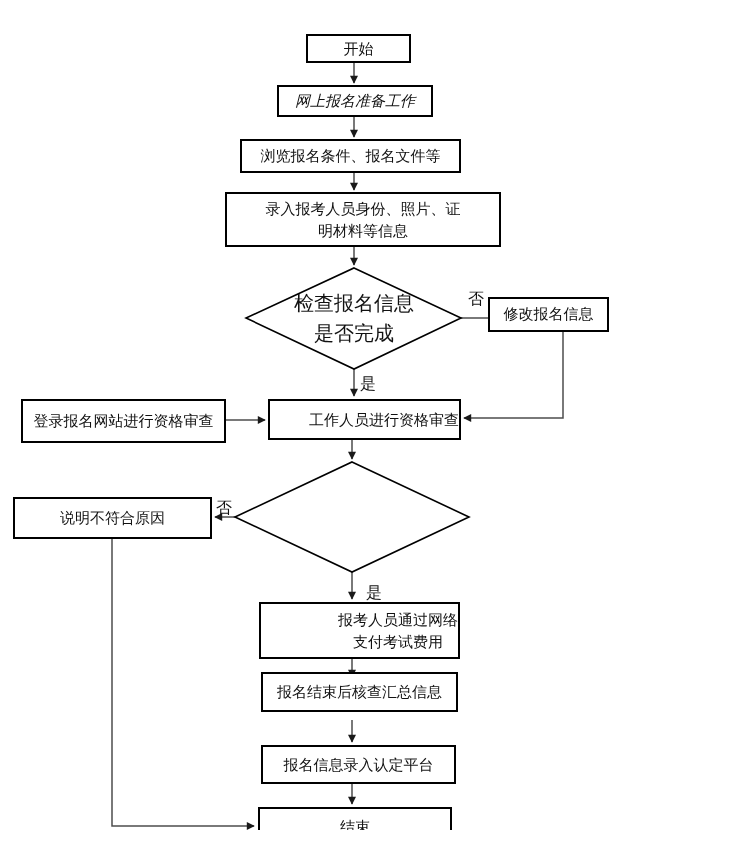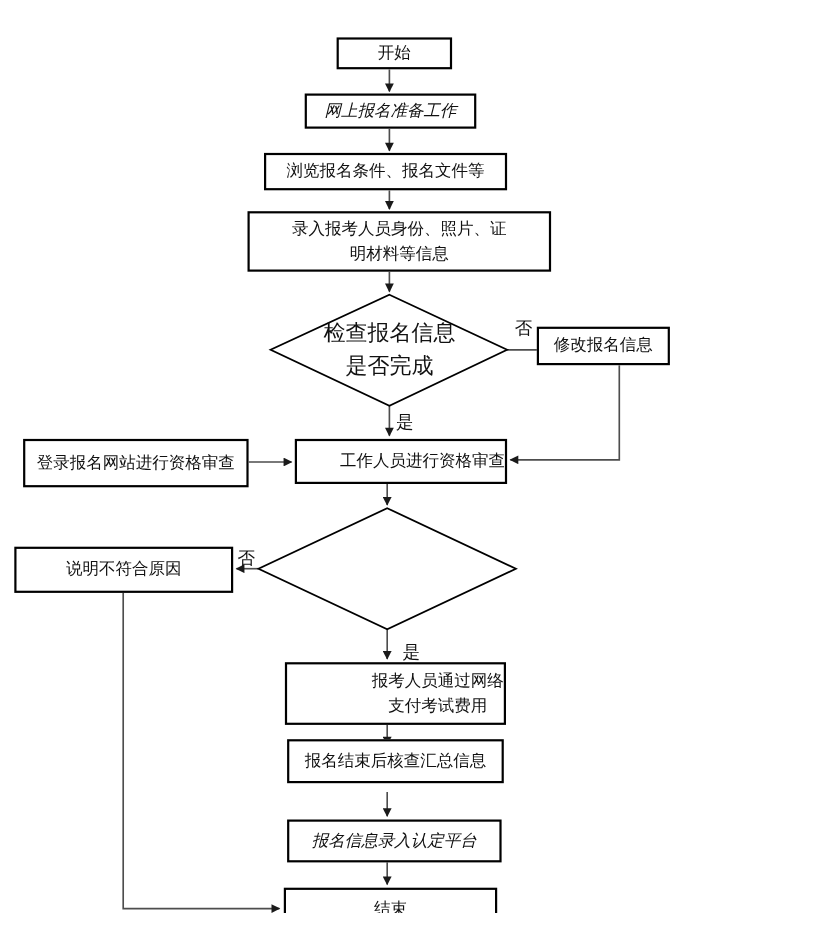--- a/index.html
+++ b/index.html
@@ -96,21 +96,21 @@
   <div class="node" style="left:240px; top:139px; width:221px; height:34px;"><span>浏览报名条件、报名文件等</span></div>
   <div class="node" style="left:225px; top:192px; width:276px; height:55px;"><span>录入报考人员身份、照片、证
 明材料等信息</span></div>
   <div class="node" style="left:488px; top:297px; width:121px; height:35px;font-family:Liberation Serif, serif;"><span>修改报名信息</span></div>
   <div class="node" style="left:21px;  top:399px; width:205px; height:44px;"><span>登录报名网站进行资格审查</span></div>
   <div class="node" style="left:268px; top:399px; width:193px; height:41px;justify-content:flex-end;"><span>工作人员进行资格审查</span></div>
   <div class="node" style="left:13px;  top:497px; width:199px; height:42px;"><span>说明不符合原因</span></div>
   <div class="node" style="left:259px; top:602px; width:201px; height:57px;justify-content:flex-end;"><span>报考人员通过网络
 支付考试费用</span></div>
   <div class="node" style="left:261px; top:672px; width:197px; height:40px;"><span>报名结束后核查汇总信息</span></div>
-  <div class="node" style="left:261px; top:745px; width:195px; height:39px;font-style:italic;"><span>报名信息录入认定平台</span></div>
+  <div class="node" style="left:261px; top:745px; width:195px; height:39px;"><span>报名信息录入认定平台</span></div>
   <div class="node" style="left:258px; top:807px; width:194px; height:40px;"><span>结束</span></div>
 
   <div class="dtext" style="left:273px; top:292px; width:162px; height:52px;">检查报名信息
 是否完成</div>
 
   <div class="elabel" style="left:468px; top:289px;">否</div>
   <div class="elabel" style="left:360px; top:374px;">是</div>
   <div class="elabel" style="left:216px; top:498px;">否</div>
   <div class="elabel" style="left:366px; top:583px;">是</div>
 

